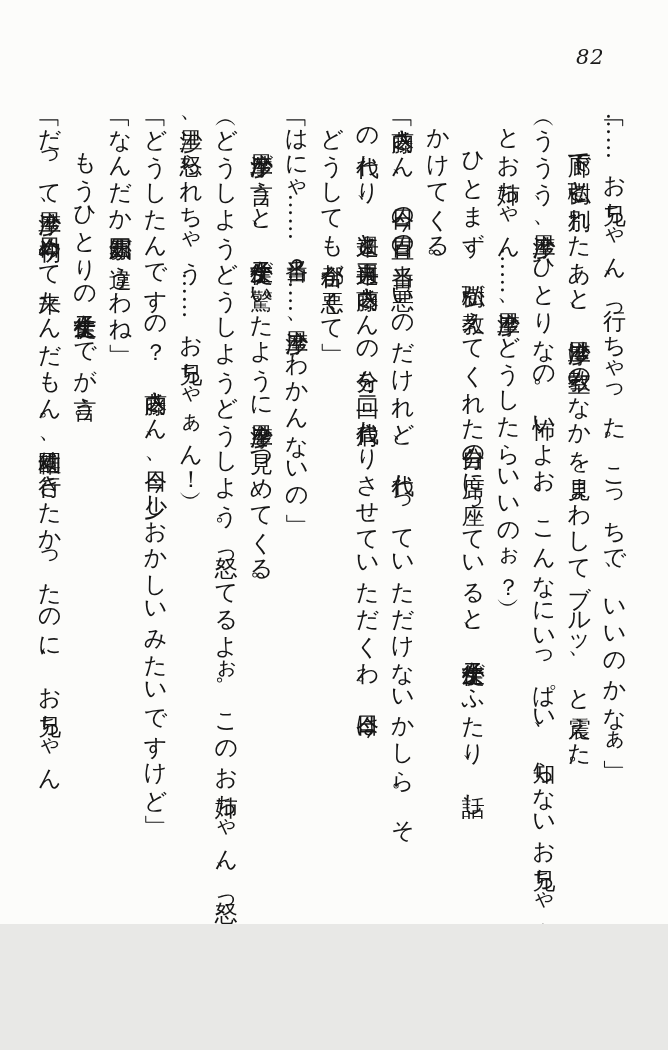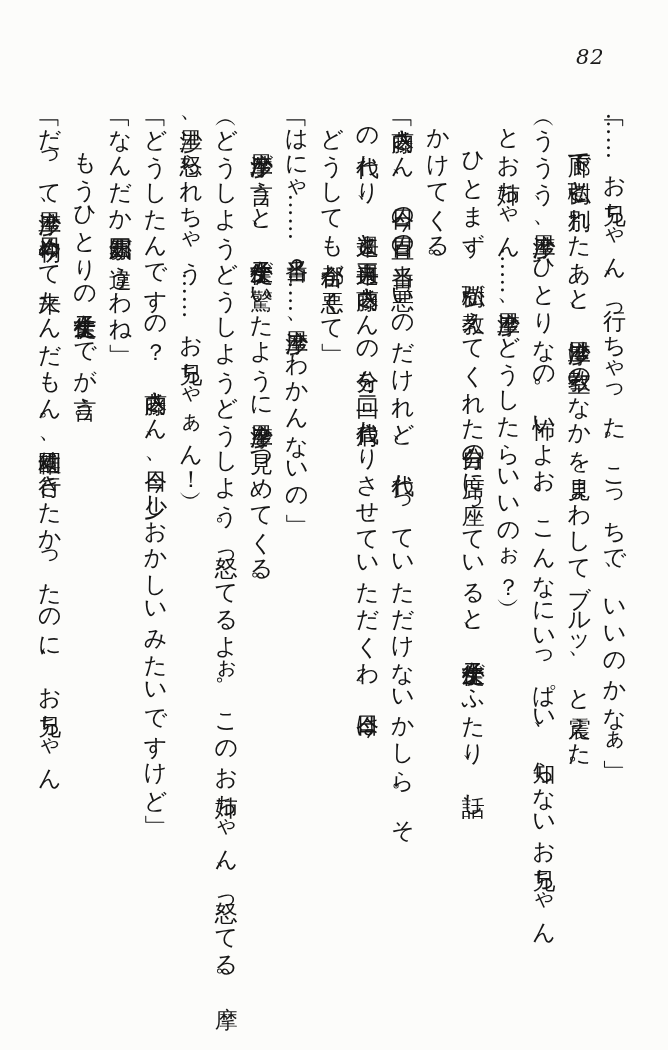--- a/index.html
+++ b/index.html
@@ -3,21 +3,21 @@
 <meta charset="utf-8">
 <style>
   html, body {
     margin: 0;
     padding: 0;
     background: #e8e8e6;
   }
   .page {
     position: relative;
     width: 668px;
-    height: 1050px;
+    height: 924px;
     background: #fcfcfa;
     overflow: hidden;
     font-family: "DejaVu Serif", "Liberation Serif", serif;
     color: #161616;
   }
   .page-number {
     position: absolute;
     top: 45px;
     left: 576px;
     font-size: 21px;

